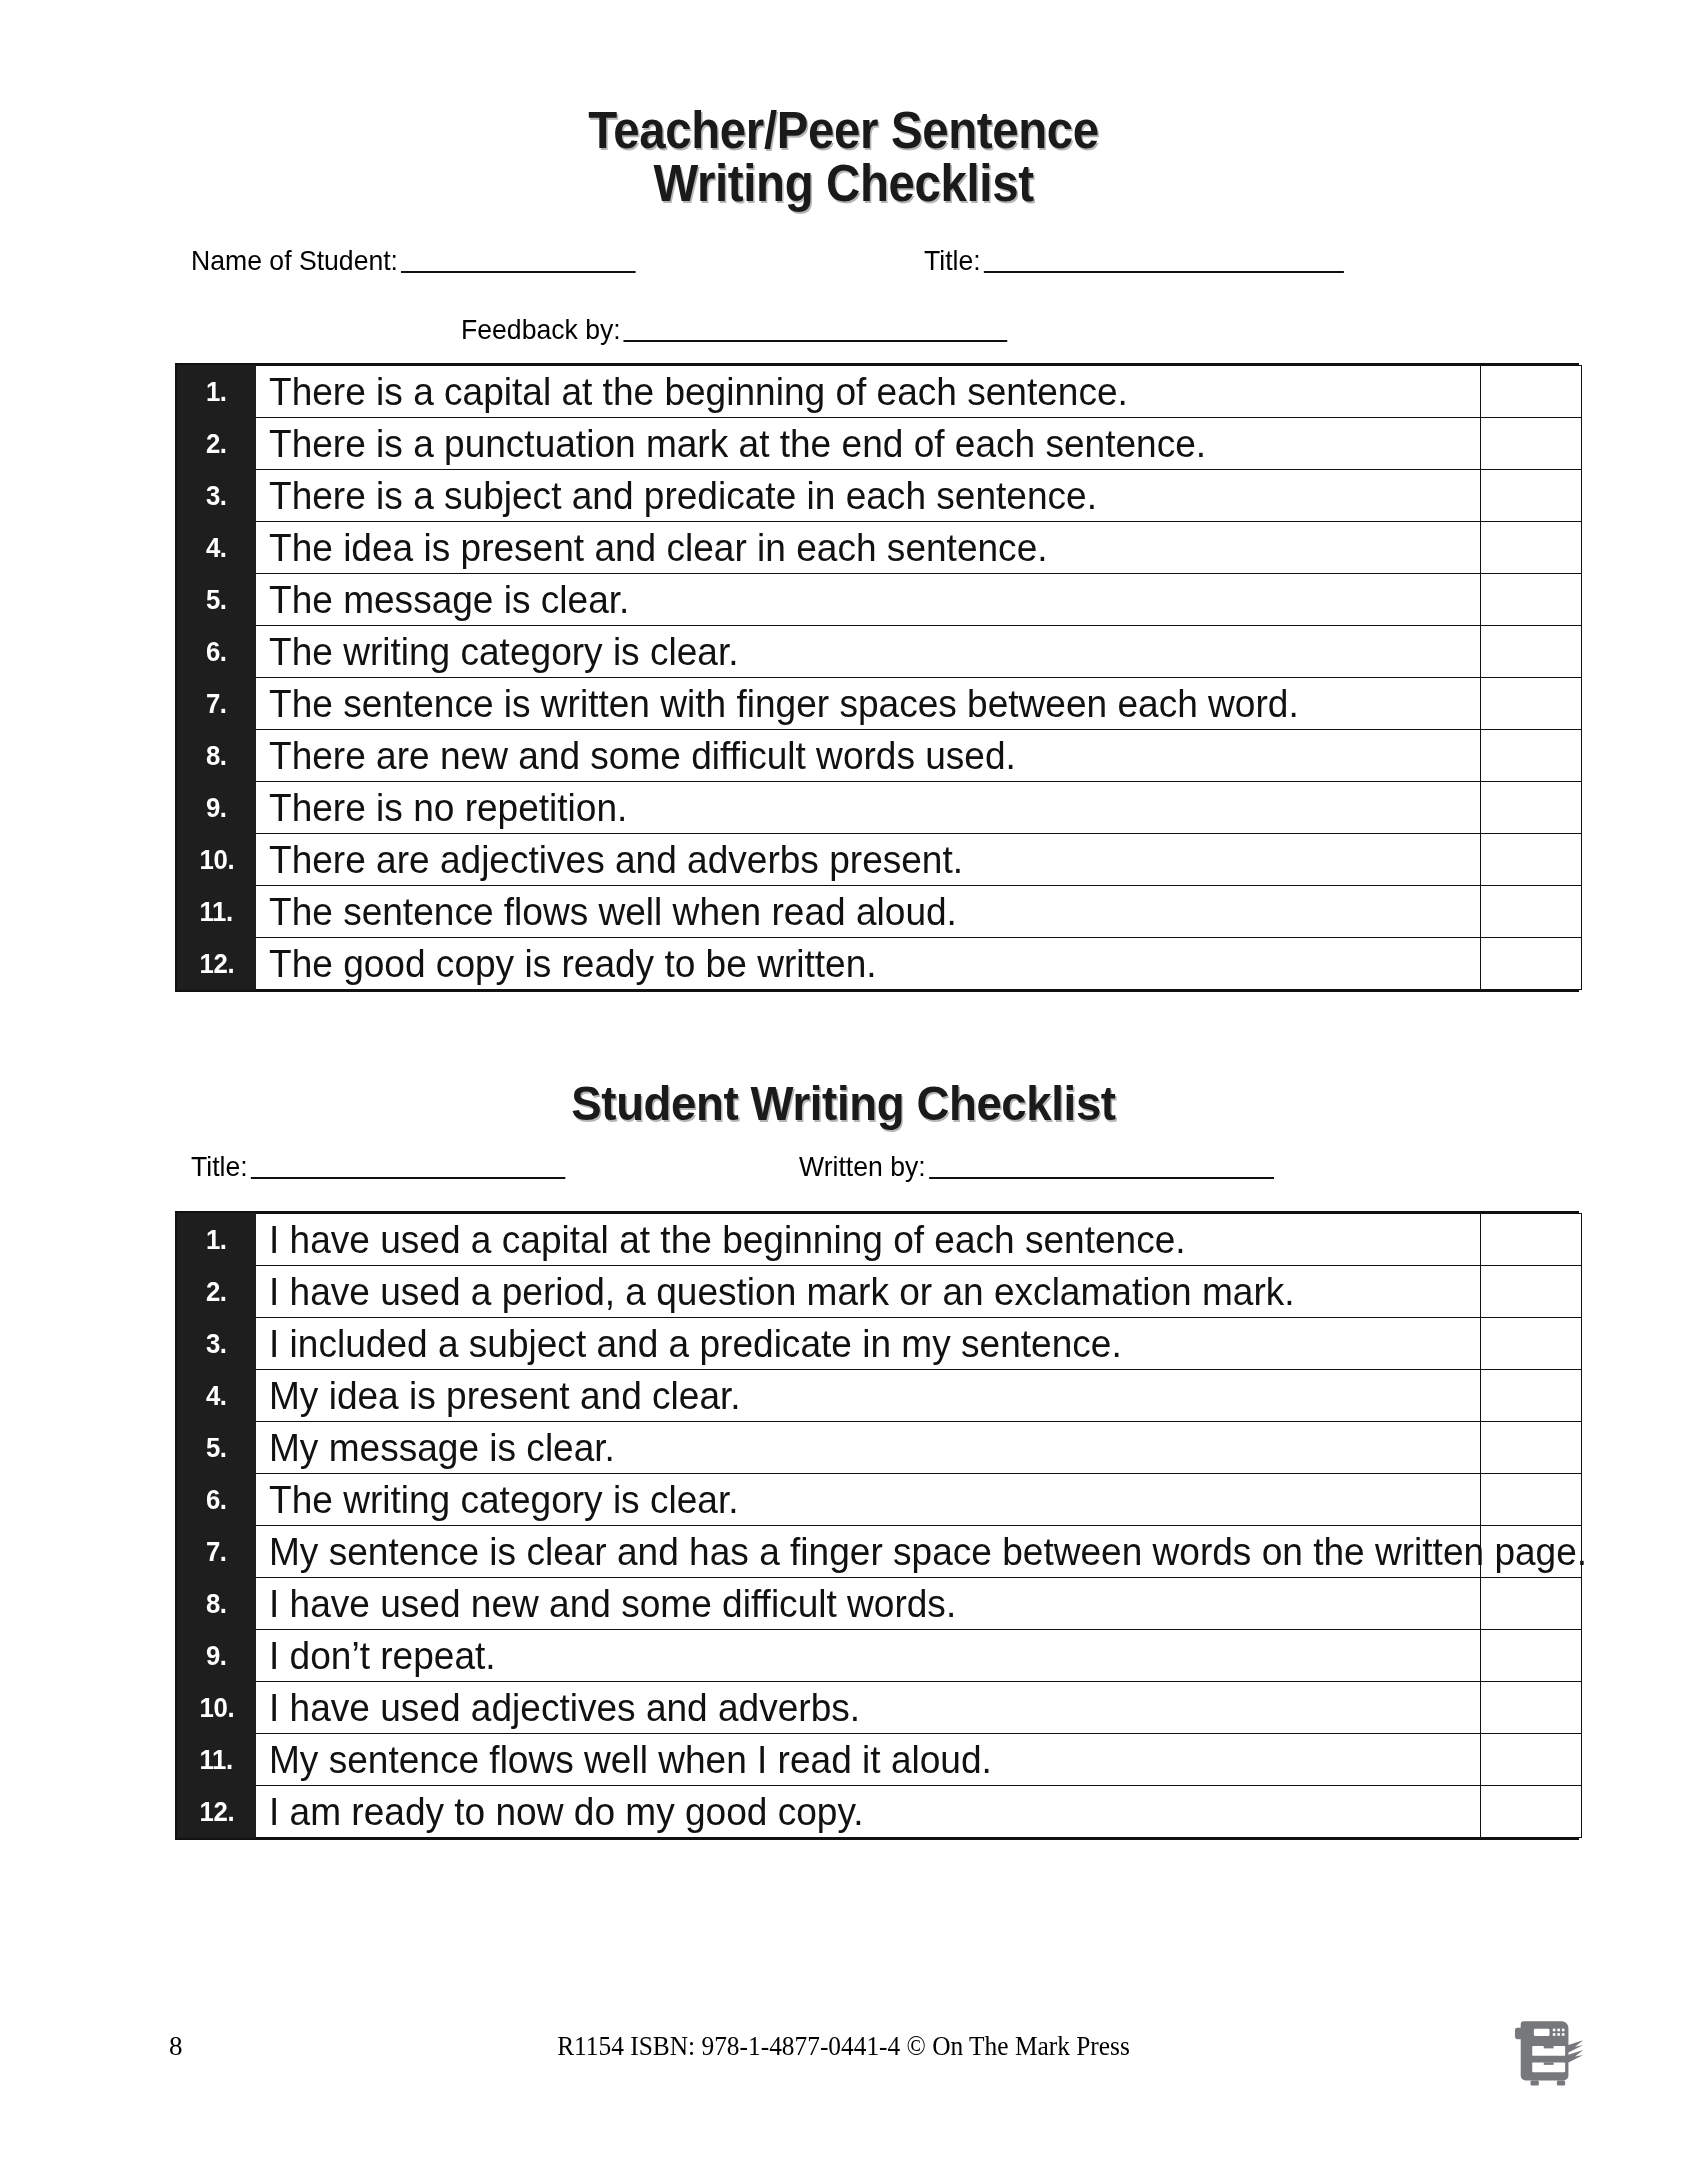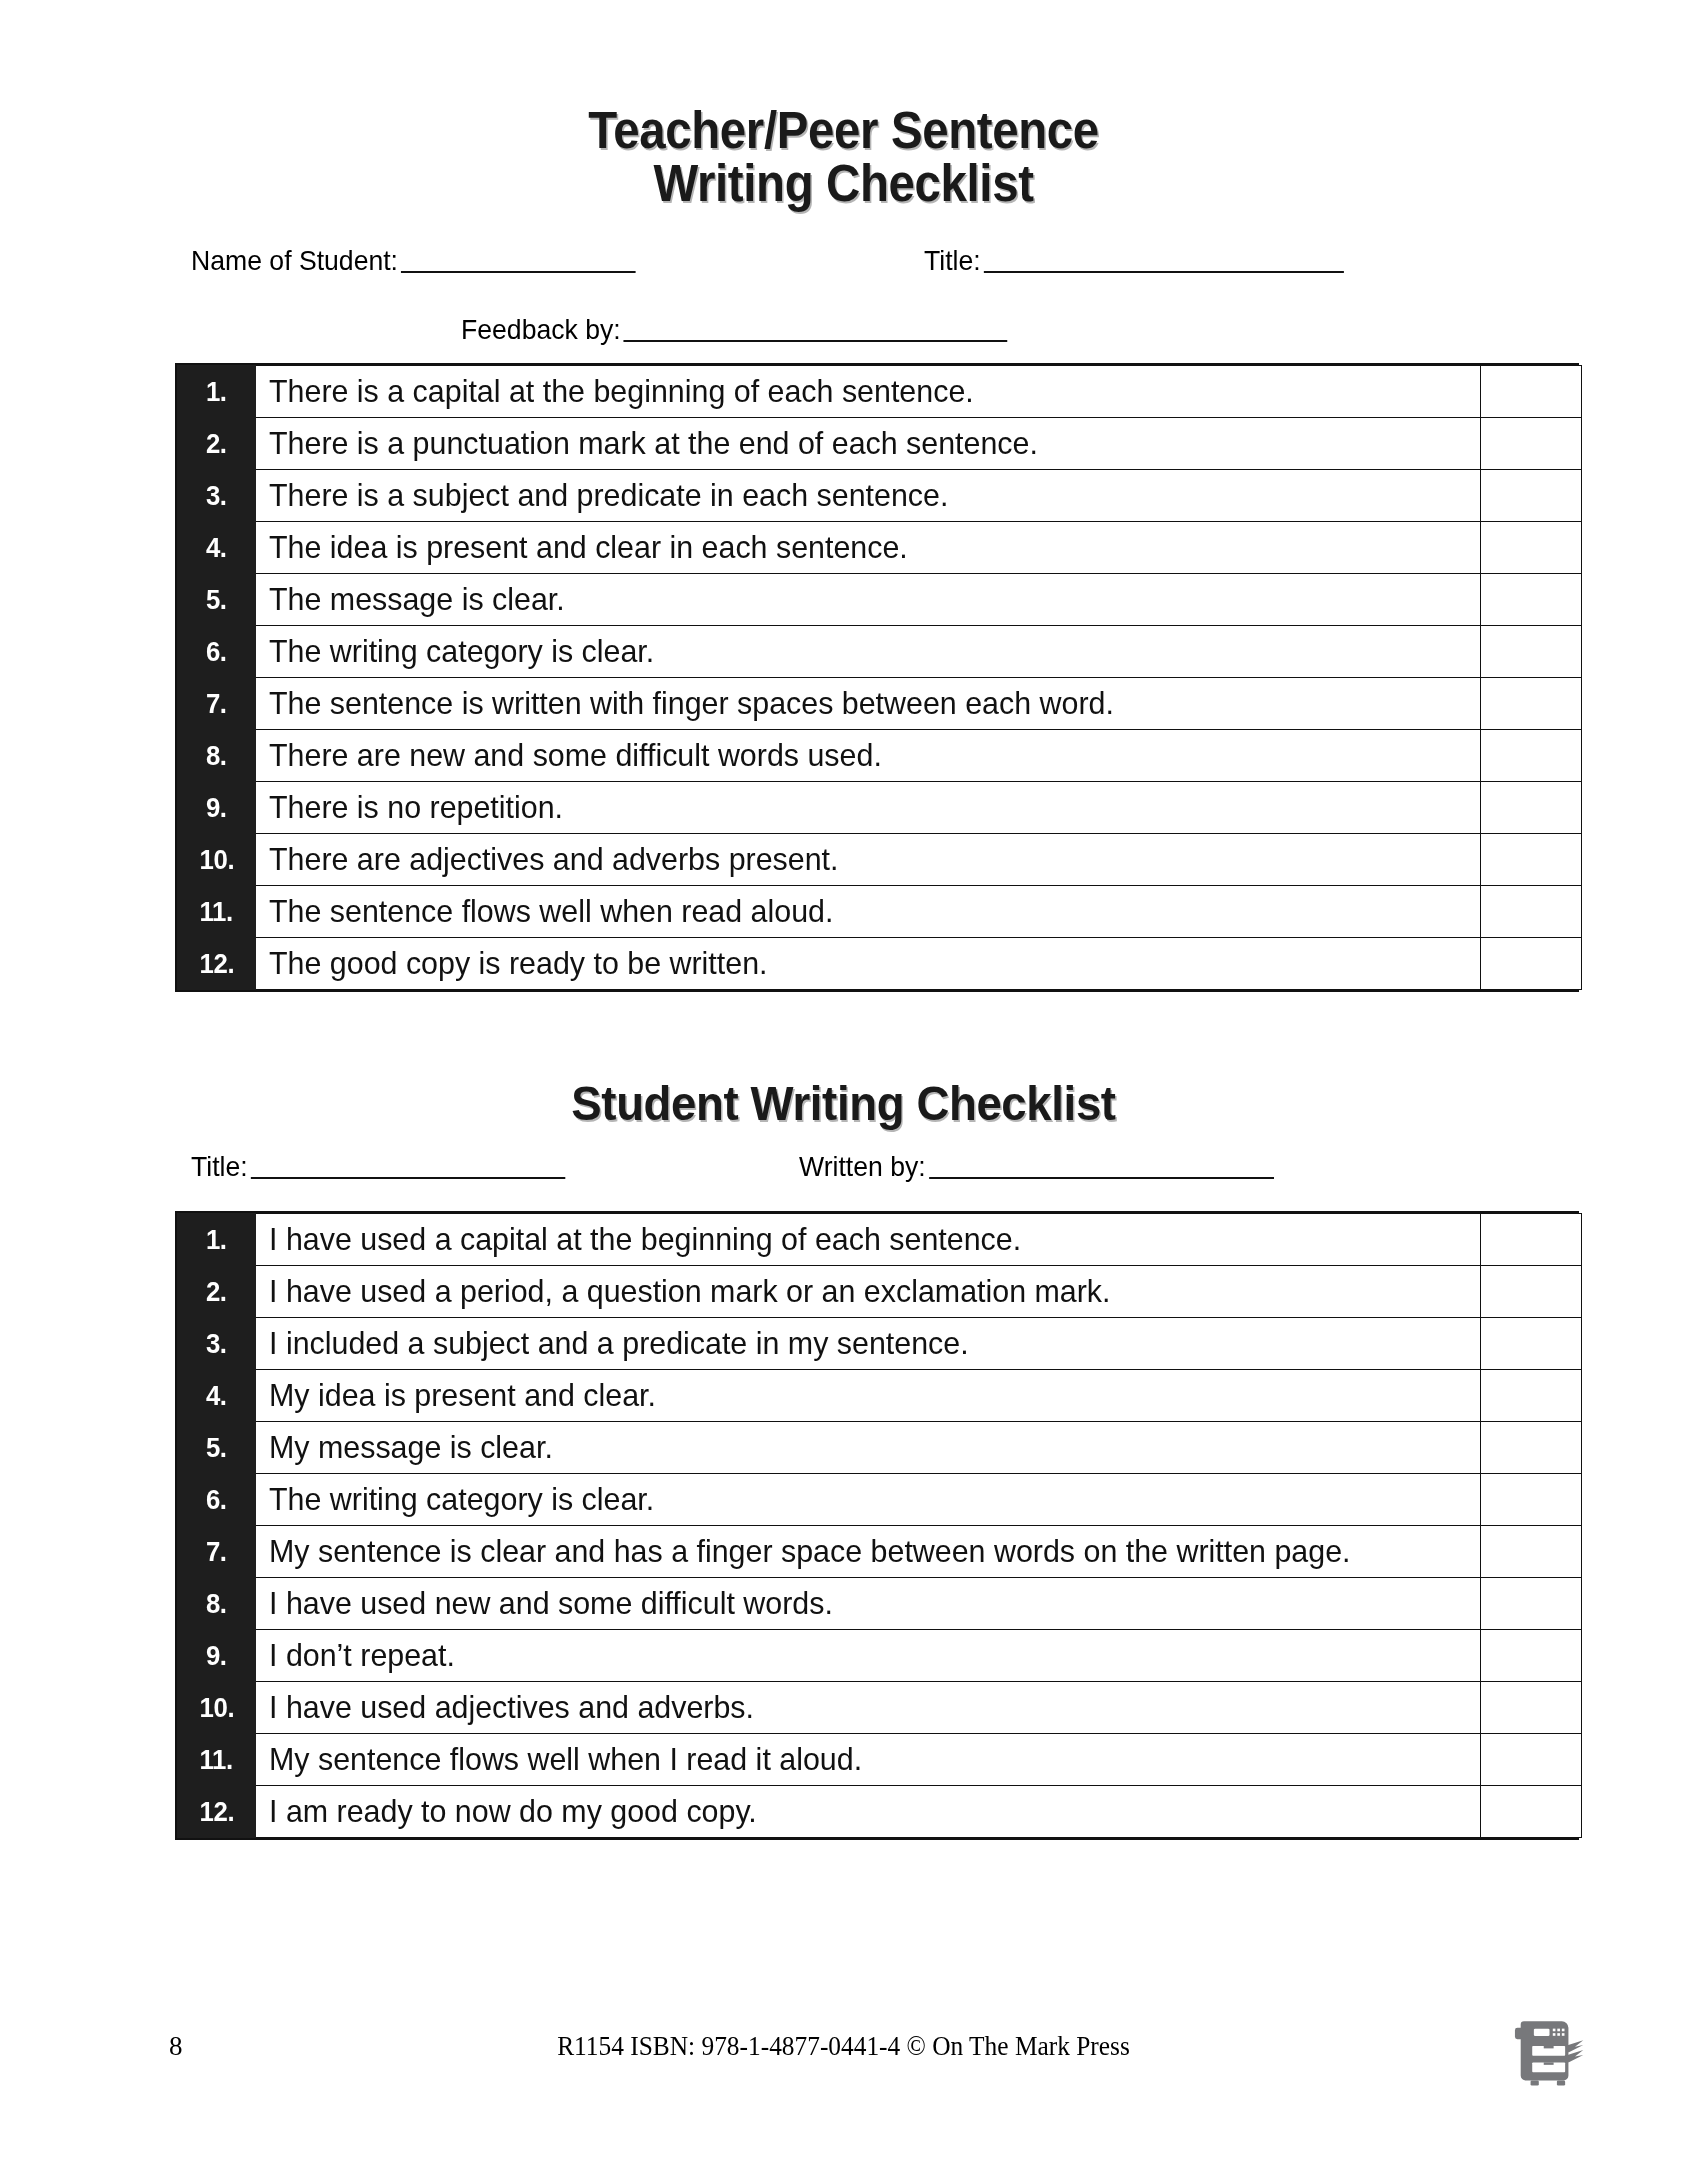--- a/index.html
+++ b/index.html
@@ -124,21 +124,21 @@
     border-color: #1e1e1e;
     border-right: 1.6px solid #1e1e1e;
     letter-spacing: -0.4px;
   }
   td.num-cell span {
     display: inline-block;
     transform: scaleX(0.92);
   }
   td.text-cell {
     padding-left: 13px;
-    font-size: 32px;
+    font-size: 39px;
     color: #111;
     white-space: nowrap;
   }
   td.text-cell span {
     display: inline-block;
     transform: scaleX(0.95);
     transform-origin: left center;
   }
   td.box-cell {
     background: #fff;

